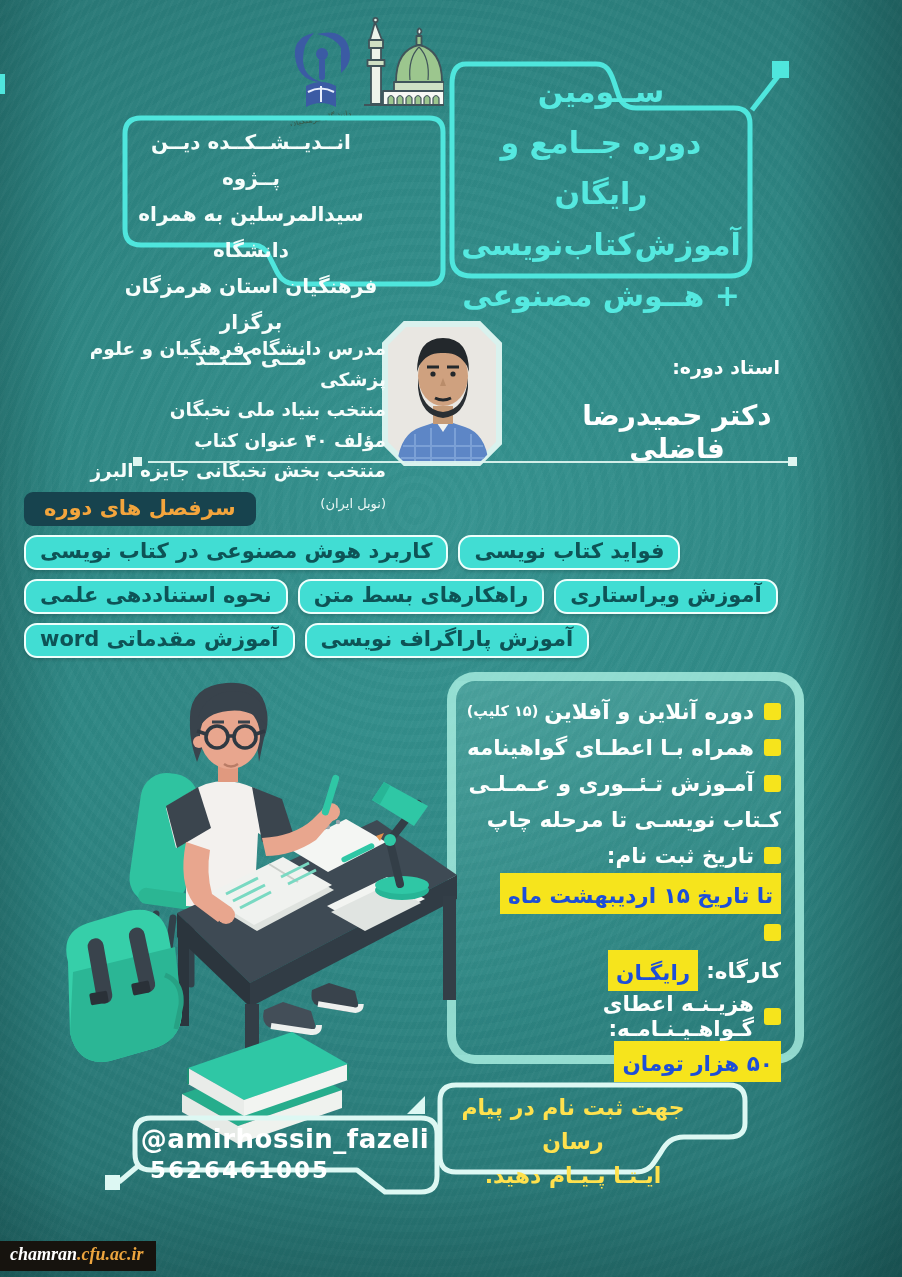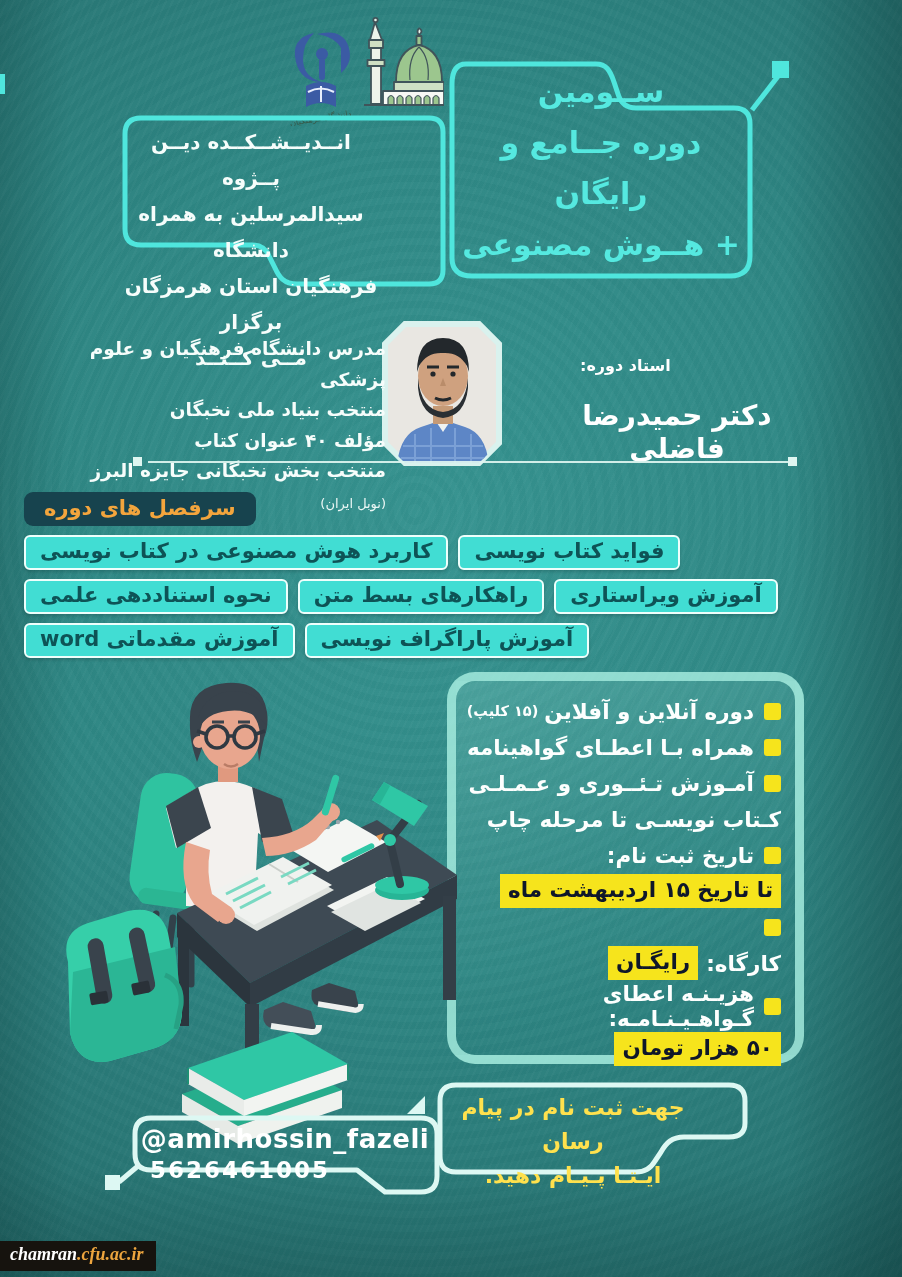--- a/index.html
+++ b/index.html
@@ -19,43 +19,43 @@
   
   .outline-svg path{fill:none;stroke:#4fe6dd;stroke-width:5;stroke-linejoin:round;}
   .outline-svg .fillpart{fill:#4fe6dd;stroke:none;}
   .outline-svg.pale path{stroke:#ddf8f3;}
   .outline-svg.pale .fillpart{fill:#ddf8f3;}
   
   .title-text{left:452px;top:66px;width:298px;height:210px;text-align:center;
     color:#55e9e0;font-weight:bold;font-size:30px;line-height:51px;}
   .org-text{left:123px;top:124px;width:256px;text-align:center;
     color:#f6fdfb;font-weight:bold;font-size:20px;line-height:36px;}
-  .inst-label{right:122px;top:356px;width:200px;text-align:left;color:#ffffff;font-weight:bold;font-size:16px;}
+  .inst-label{right:122px;top:356px;width:200px;text-align:right;color:#ffffff;font-weight:bold;font-size:19px;}
   .inst-name{right:100px;top:399px;width:250px;text-align:center;color:#ffffff;font-weight:bold;font-size:28px;}
   .creds{left:68px;top:334px;width:318px;color:#f6fdfb;font-weight:bold;font-size:18.5px;line-height:30.5px;text-align:right;}
   .creds .note{font-size:13px;font-weight:normal;opacity:.95;}
   .sep-line{left:148px;top:461px;width:646px;height:2px;background:#dff6f1;opacity:.92;}
   .sep-sq{width:9px;height:9px;background:#dff6f1;top:457px;}
   
   .topics{left:0;top:492px;width:774px;display:flex;flex-direction:column;align-items:flex-end;gap:9px;margin-left:24px;}
   .topics .hdr{background:#17434e;color:#f3a53d;font-weight:bold;font-size:21px;
     padding:4px 20px 6px;border-radius:9px;}
   .topics .row{display:flex;gap:10px;justify-content:center;}
   .pill{background:#41ddd3;color:#0e5356;font-weight:bold;font-size:21px;
-    padding:2px 14px 5px;border-radius:6px;border:2px solid #eefffc;white-space:nowrap;
+    padding:2px 14px 5px;border-radius:13px;border:2px solid #eefffc;white-space:nowrap;
     box-shadow:0 2px 3px rgba(0,30,30,.18);}
   
   .details{left:447px;top:672px;width:357px;height:392px;border:9px solid rgba(170,240,226,.8);
     border-radius:28px;box-sizing:border-box;
     background:linear-gradient(160deg, rgba(190,255,240,.17), rgba(190,255,240,.05) 45%, rgba(190,255,240,0) 75%);
     padding:12px 14px 0 10px;color:#fdfffe;font-weight:bold;font-size:21.5px;}
   .dline{display:flex;align-items:center;min-height:36px;}
   .dline .bullet{flex:0 0 auto;width:17px;height:17px;border-radius:3px;background:#f6e41c;margin-left:10px;}
   .dline .sm{font-size:14.5px;margin-right:6px;}
-  .hl{display:inline-block;background:#f6e41c;color:#0f172a;padding:1px 8px 3px;line-height:30px;}
+  .hl{display:inline-block;background:#f6e41c;color:#1d4ed8;padding:8px 8px 3px;line-height:30px;}
   .hl:empty{display:none;}
   .dline .gap{width:8px;}
   
   .eitaa-text{left:428px;top:1091px;width:290px;text-align:center;color:#ffe14d;font-weight:bold;
     font-size:22px;line-height:34px;}
   .handle{left:140px;top:1124px;width:290px;text-align:center;direction:ltr;color:#ffffff;
     font-weight:bold;font-size:26px;letter-spacing:.5px;}
   .phone{left:150px;top:1157px;width:272px;text-align:left;direction:ltr;color:#ffffff;
     font-weight:bold;font-size:23px;letter-spacing:2px;}
   
@@ -102,20 +102,21 @@
 
   <svg class="abs outline-svg" style="left:430px;top:30px;width:420px;height:270px" viewBox="0 0 420 270">
     <path d="M36 34 L166 34 C176 34 180 40 184 52 L188 64 C191 74 198 78 206 78 L304 78 Q320 78 320 94
              L320 226 Q320 246 300 246 L42 246 Q22 246 22 228 L22 54 Q22 34 36 34 Z"></path>
     <path d="M322 80 L349 45"></path>
     <rect class="fillpart" x="342" y="31" width="17" height="17"></rect>
   </svg>
   <div class="abs title-text">
     <div>ســومین</div>
     <div>دوره جــامع و رایگان</div>
+    <div>آموزش‌کتاب‌نویسی</div>
     <div>+ هــوش مصنوعی</div>
   </div>
 
   <svg class="abs outline-svg" style="left:115px;top:108px;width:340px;height:190px" viewBox="0 0 340 190">
     <path d="M26 10 L314 10 Q328 10 328 24 L328 162 Q328 176 314 176 L182 176 C169 176 164 169 160 160
              L154 148 C151 141 145 137 137 137 L26 137 Q10 137 10 121 L10 26 Q10 10 26 10 Z" stroke-width="4.5"></path>
   </svg>
   <div class="abs org-text">
     <div>انــدیــشــکــده دیــن پــژوه</div>
     <div>سیدالمرسلین به همراه دانشگاه</div>

